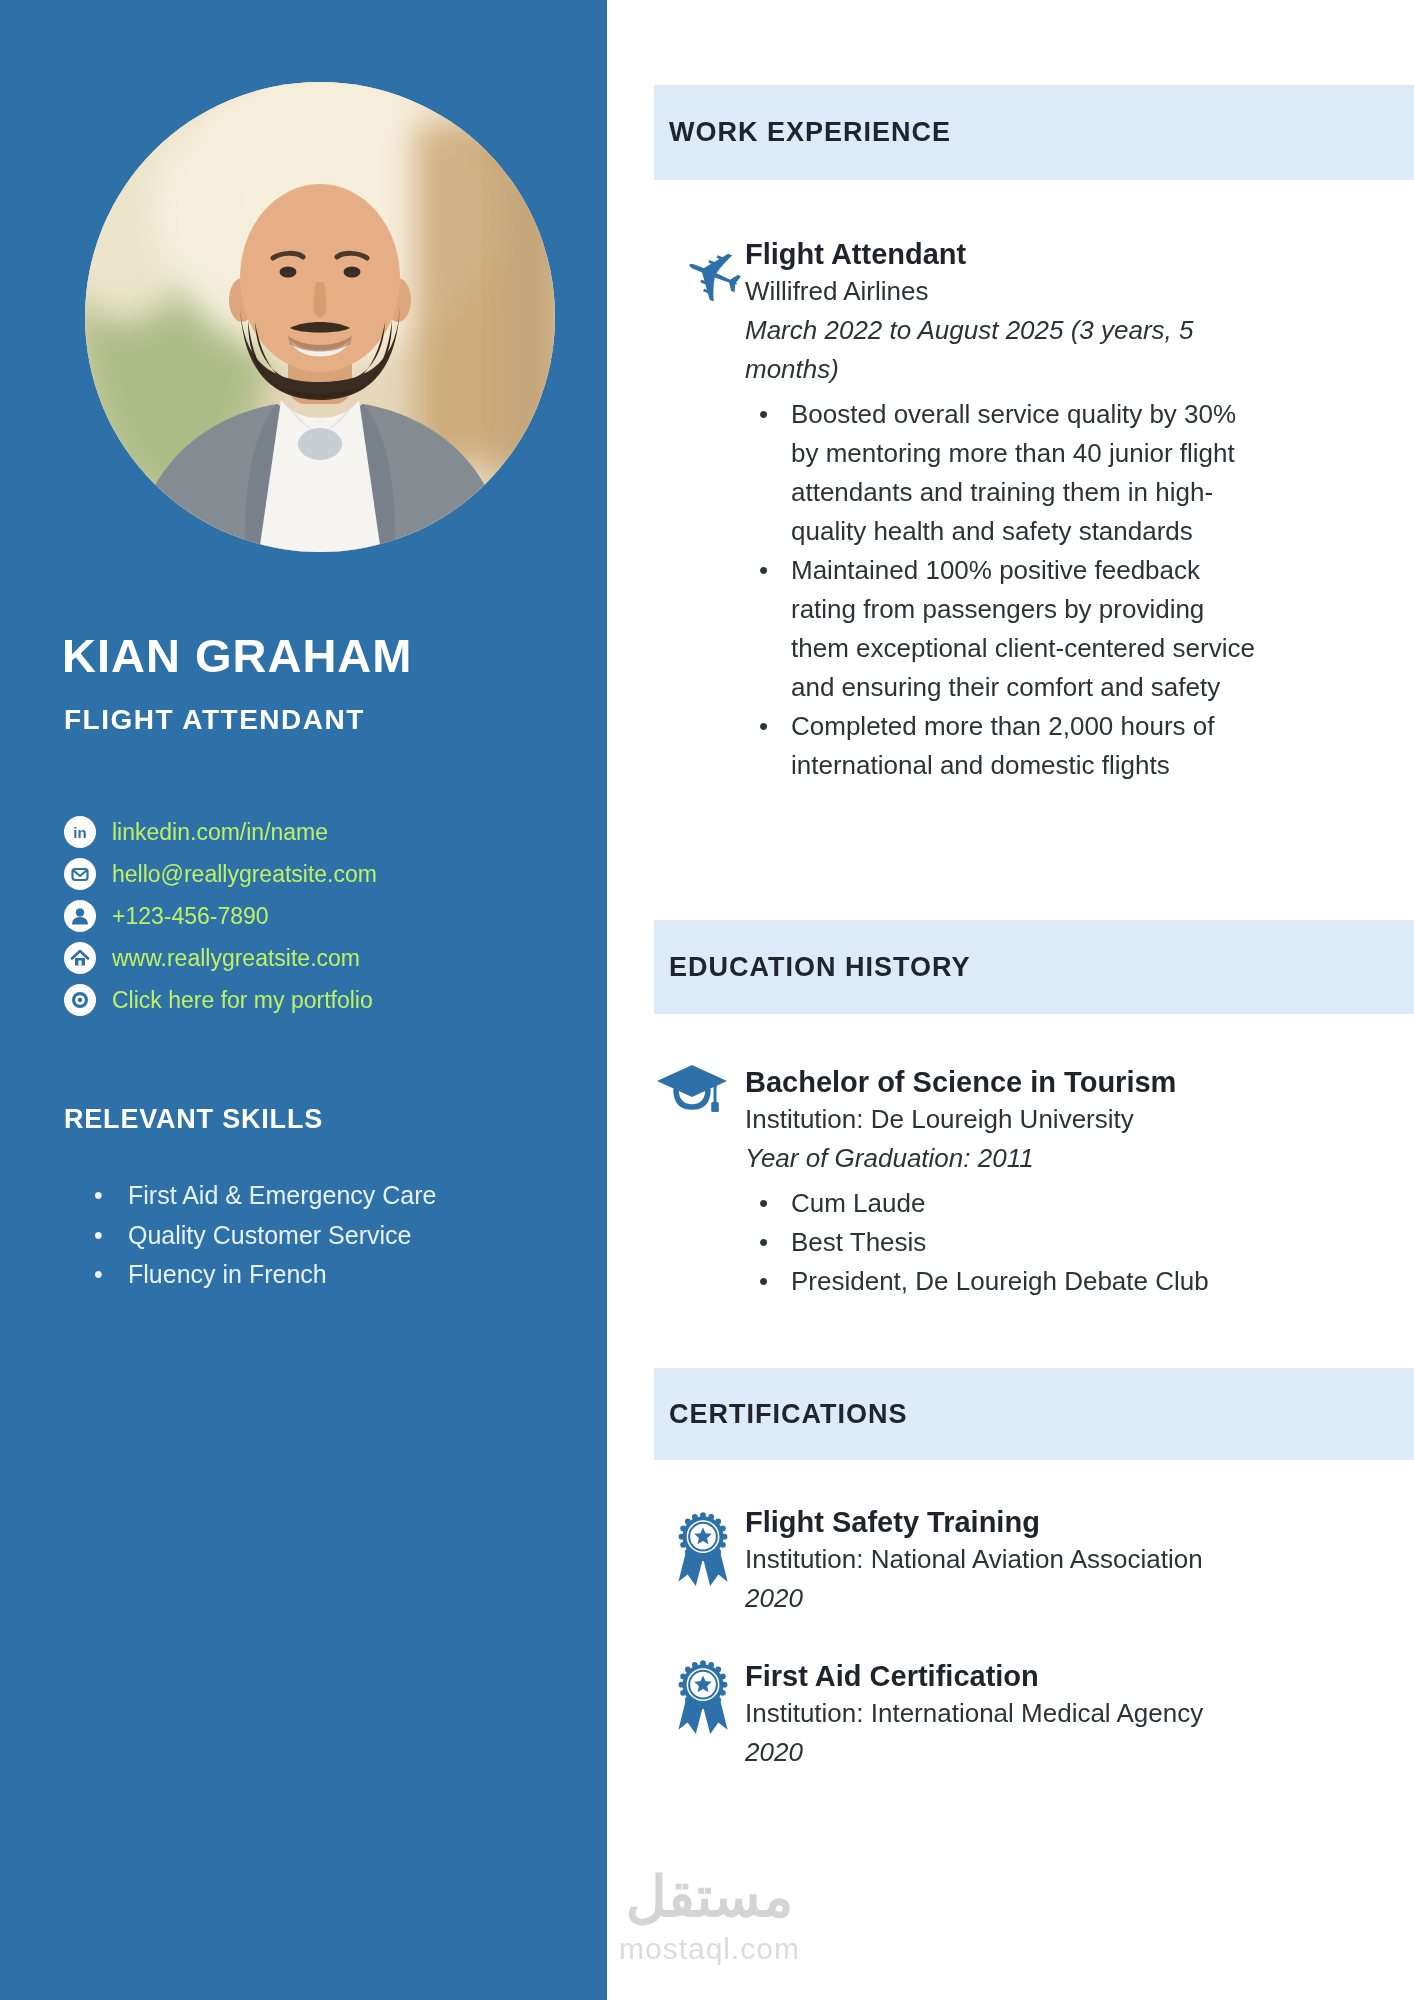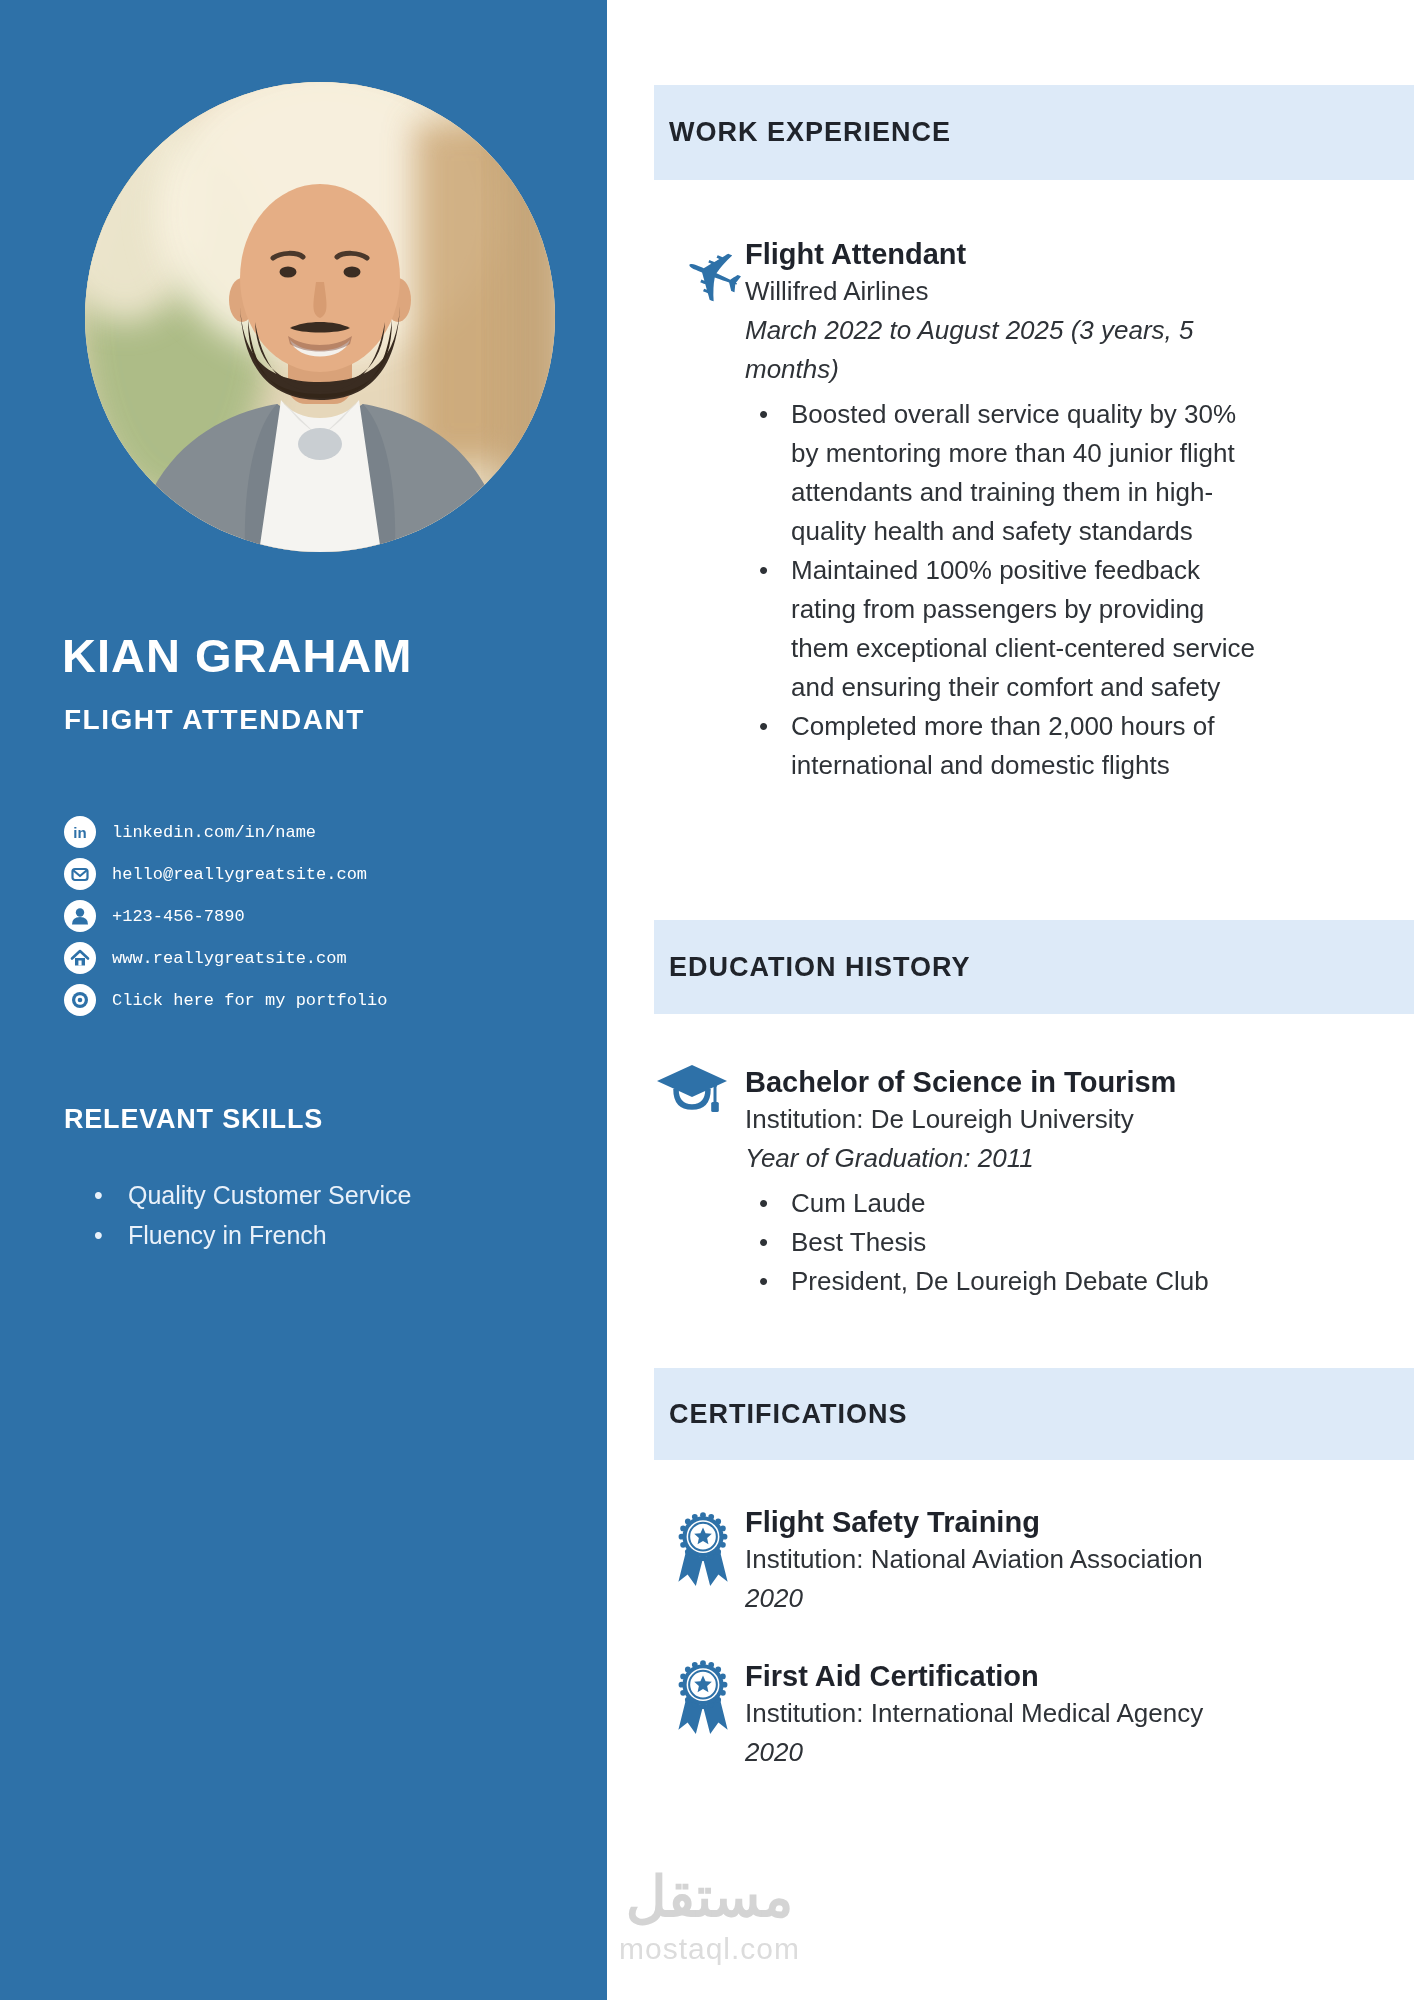--- a/index.html
+++ b/index.html
@@ -26,21 +26,21 @@
     white-space:nowrap;
   }
   .side-title{
     position:absolute;left:64px;top:704px;
     color:#ffffff;font-size:28px;font-weight:700;letter-spacing:1.5px;
     white-space:nowrap;
   }
   .contacts{position:absolute;left:64px;top:806px;width:480px;}
   .contact-row{display:flex;align-items:center;height:32px;margin-bottom:10px;margin-top:10px;}
   .c-icon{width:32px;height:32px;flex:0 0 32px;margin-right:16px;}
-  .c-text{color:#ffffff;font-size:17px;white-space:nowrap;font-family:Liberation Mono, monospace;}
+  .c-text{color:#bef264;font-size:23px;white-space:nowrap;}
   .skills-heading{
     position:absolute;left:64px;top:1104px;
     color:#ffffff;font-size:27px;font-weight:700;letter-spacing:0.8px;
   }
   .skills-list{
     position:absolute;left:66px;top:1176px;width:480px;
     margin:0;padding:0;list-style:none;
   }
   .skills-list li{
     position:relative;padding-left:62px;color:#e9f1fa;font-size:25px;
@@ -193,20 +193,21 @@
           <circle cx="16" cy="16" r="4.8" fill="#ffffff"></circle>
           <circle cx="16" cy="16" r="2.3" fill="#2e71a8"></circle>
         </svg>
         <span class="c-text">Click here for my portfolio</span>
       </div>
 
     </div>
 
     <div class="skills-heading">RELEVANT SKILLS</div>
     <ul class="skills-list">
+      <li>First Aid &amp; Emergency Care</li>
       <li>Quality Customer Service</li>
       <li>Fluency in French</li>
     </ul>
   </div>
 
   <div class="band" style="top:85px;">
     <div class="band-label">WORK EXPERIENCE</div>
   </div>
 
   <div class="entry-icon" style="left:664px;top:236px;width:80px;height:80px;">

